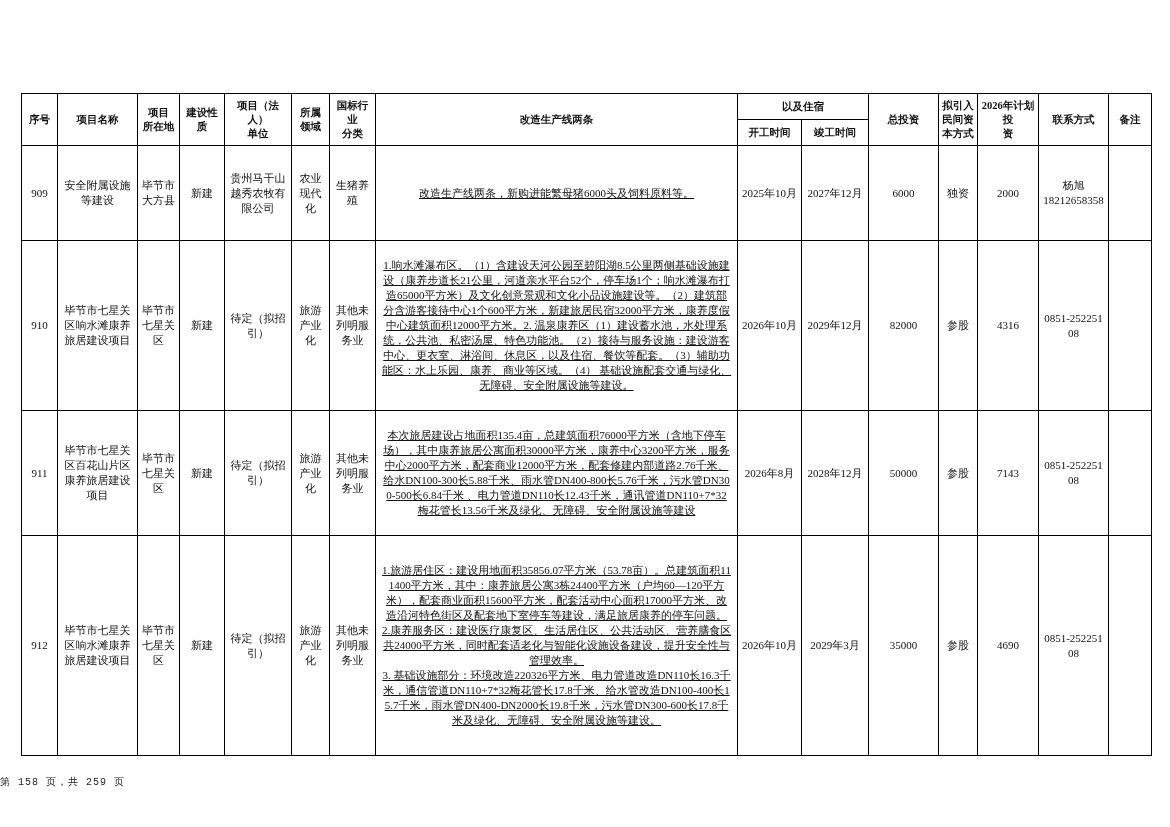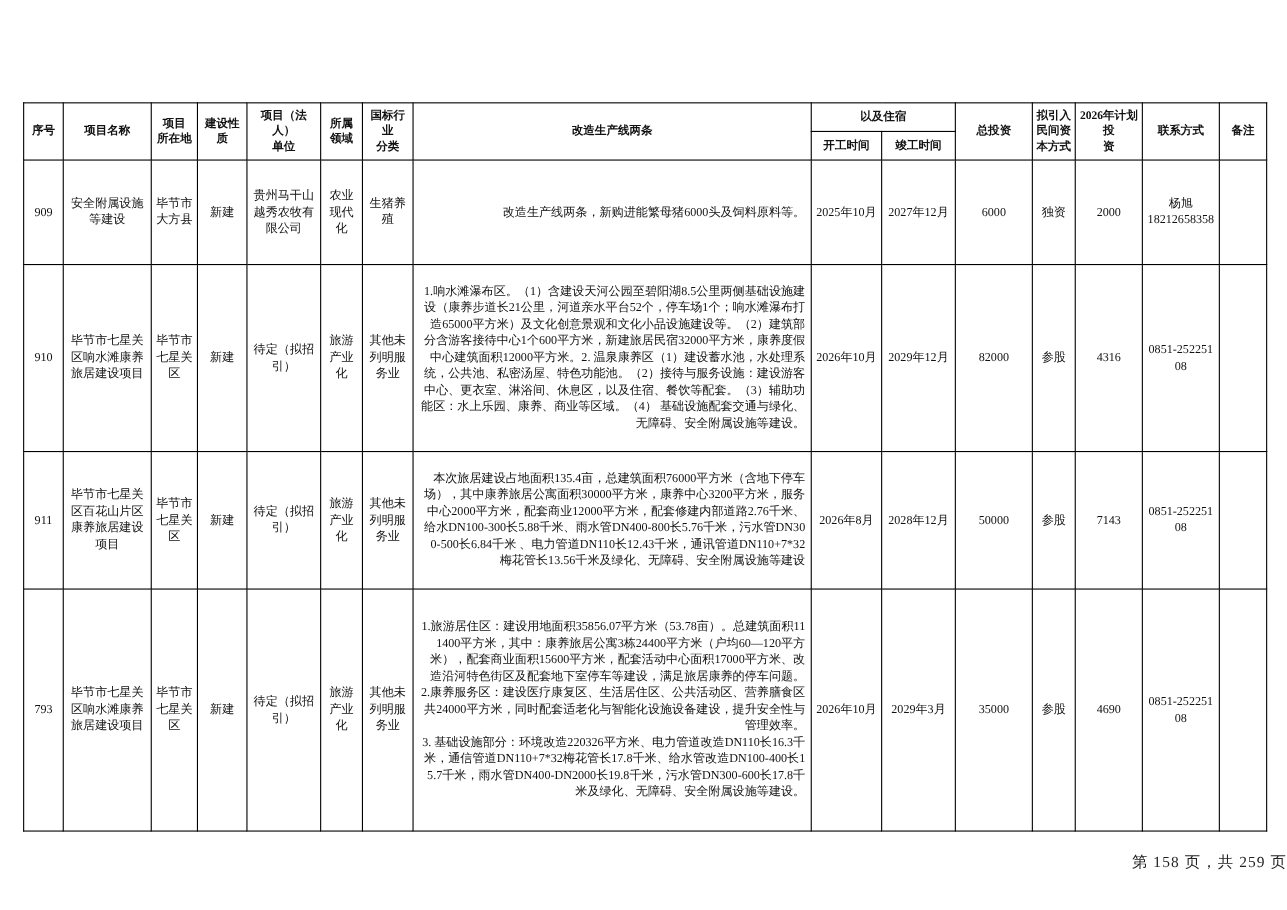--- a/index.html
+++ b/index.html
@@ -29,37 +29,39 @@
     white-space:pre-line;
     overflow:hidden;
   }
   .projects-table th{
     font-weight:bold;
     font-size:10.5px;
     line-height:14px;
     padding:1px 2px;
   }
   .projects-table td.c-content{
-    text-align:right;
+    text-align:center;
     padding:3px 5px;
     line-height:15px;
+    text-decoration:underline;
   }
   tr.hdr{height:26px;}
   tr.r-909{height:95px;}
   tr.r-910{height:170px;}
   tr.r-911{height:125px;}
   tr.r-912{height:220px;}
   .footer{
     position:absolute;
     left:0;right:0;
     top:775px;
-    text-align:right;
-    font-size:14px;
+    text-align:left;
+    font-size:10px;
     letter-spacing:1px;
     color:#222;
+    font-family:Liberation Mono, monospace;
   }
 </style>
 </head>
 <body>
 
 <div class="page">
   <table class="projects-table">
     <colgroup>
       <col style="width:36px">
         <col style="width:80px">
@@ -153,21 +155,21 @@
         <td class="c-content">本次旅居建设占地面积135.4亩，总建筑面积76000平方米（含地下停车场），其中康养旅居公寓面积30000平方米，康养中心3200平方米，服务中心2000平方米，配套商业12000平方米，配套修建内部道路2.76千米、给水DN100-300长5.88千米、雨水管DN400-800长5.76千米，污水管DN300-500长6.84千米 、电力管道DN110长12.43千米，通讯管道DN110+7*32梅花管长13.56千米及绿化、无障碍、安全附属设施等建设</td>
         <td>2026年8月</td>
         <td>2028年12月</td>
         <td>50000</td>
         <td>参股</td>
         <td>7143</td>
         <td>0851-25225108</td>
         <td></td>
       </tr>
       <tr class="r-912">
-        <td>793</td>
+        <td>912</td>
         <td>毕节市七星关区响水滩康养旅居建设项目</td>
         <td>毕节市七星关区</td>
         <td>新建</td>
         <td>待定（拟招引）</td>
         <td>旅游产业化</td>
         <td>其他未列明服务业</td>
         <td class="c-content">1.旅游居住区：建设用地面积35856.07平方米（53.78亩）。总建筑面积111400平方米，其中：康养旅居公寓3栋24400平方米（户均60—120平方米），配套商业面积15600平方米，配套活动中心面积17000平方米、改造沿河特色街区及配套地下室停车等建设，满足旅居康养的停车问题。
 2.康养服务区：建设医疗康复区、生活居住区、公共活动区、营养膳食区共24000平方米，同时配套适老化与智能化设施设备建设，提升安全性与管理效率。
 3. 基础设施部分：环境改造220326平方米、电力管道改造DN110长16.3千米，通信管道DN110+7*32梅花管长17.8千米、给水管改造DN100-400长15.7千米，雨水管DN400-DN2000长19.8千米，污水管DN300-600长17.8千米及绿化、无障碍、安全附属设施等建设。</td>
         <td>2026年10月</td>

